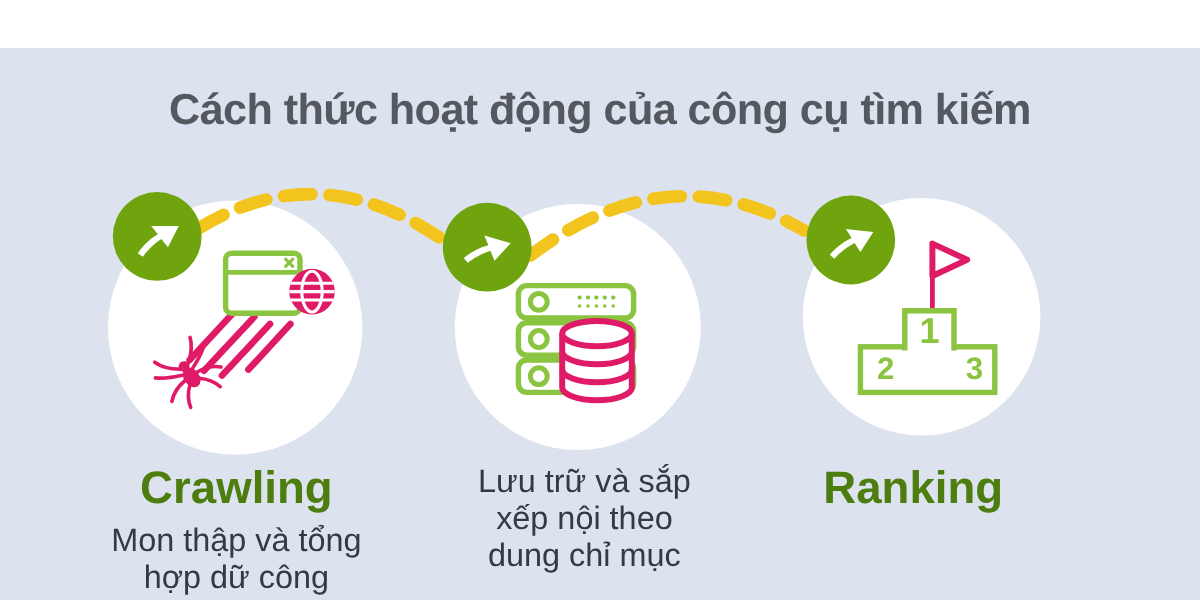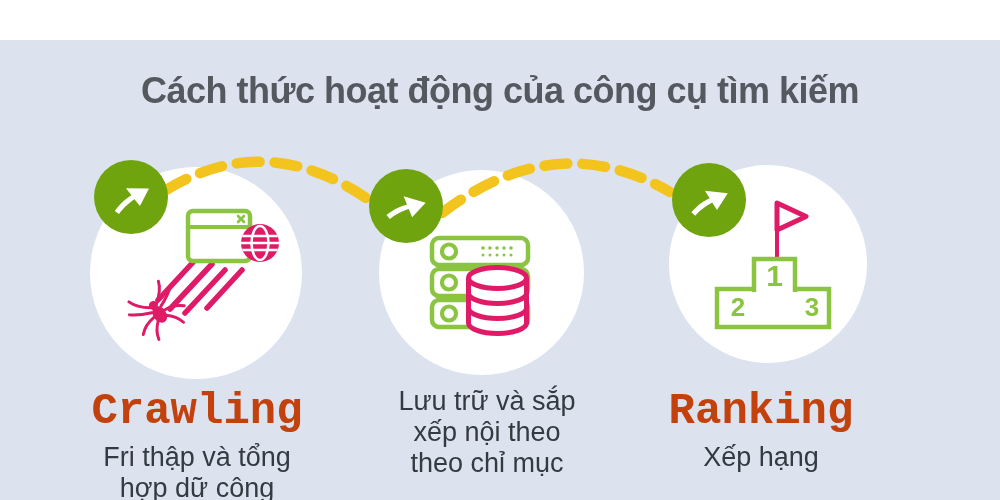--- a/index.html
+++ b/index.html
@@ -49,25 +49,24 @@
   .badge-3 svg{transform:rotate(-12deg);}
   .step-label{
     position:absolute;
     width:340px;
     text-align:center;
   }
   .label-1{left:27px;  top:346px;}
   .label-2{left:317px; top:346px;}
   .label-3{left:591px; top:346px;}
   .step-heading{
-    font-size:44px;
+    font-size:38px;
     font-weight:800;
-    color:#c2410c;
+    color:#4d7c0f;
     margin-bottom:6px;
-    font-family:Liberation Mono, monospace;
   }
   .step-desc{
     font-size:27px;
     line-height:31px;
     color:#343a41;
   }
 </style>
 </head>
 <body>
 
@@ -185,33 +184,32 @@
   </div>
   <div class="badge badge-3">
     <svg viewBox="0 0 100 100">
       <path d="M12 66 C28 54 40 50 52 47 L46 31 L88 45 L61 72 L55 56 C44 59 28 66 18 74 Z" fill="#ffffff"></path>
     </svg>
   </div>
 
   <div class="step-label label-1">
     <div class="step-heading">Crawling</div>
     <div class="step-desc">
-      <div>Fri thập và tổng</div>
+      <div>Mon thập và tổng</div>
       <div>hợp dữ công</div>
     </div>
   </div>
 
   <div class="step-label label-2">
     <div class="step-desc">
       <div>Lưu trữ và sắp</div>
       <div>xếp nội theo</div>
-      <div>theo chỉ mục</div>
+      <div>dung chỉ mục</div>
     </div>
   </div>
 
   <div class="step-label label-3">
     <div class="step-heading">Ranking</div>
     <div class="step-desc">
-      <div>Xếp hạng</div>
     </div>
   </div>
 
 </div>
 
 </body></html>

